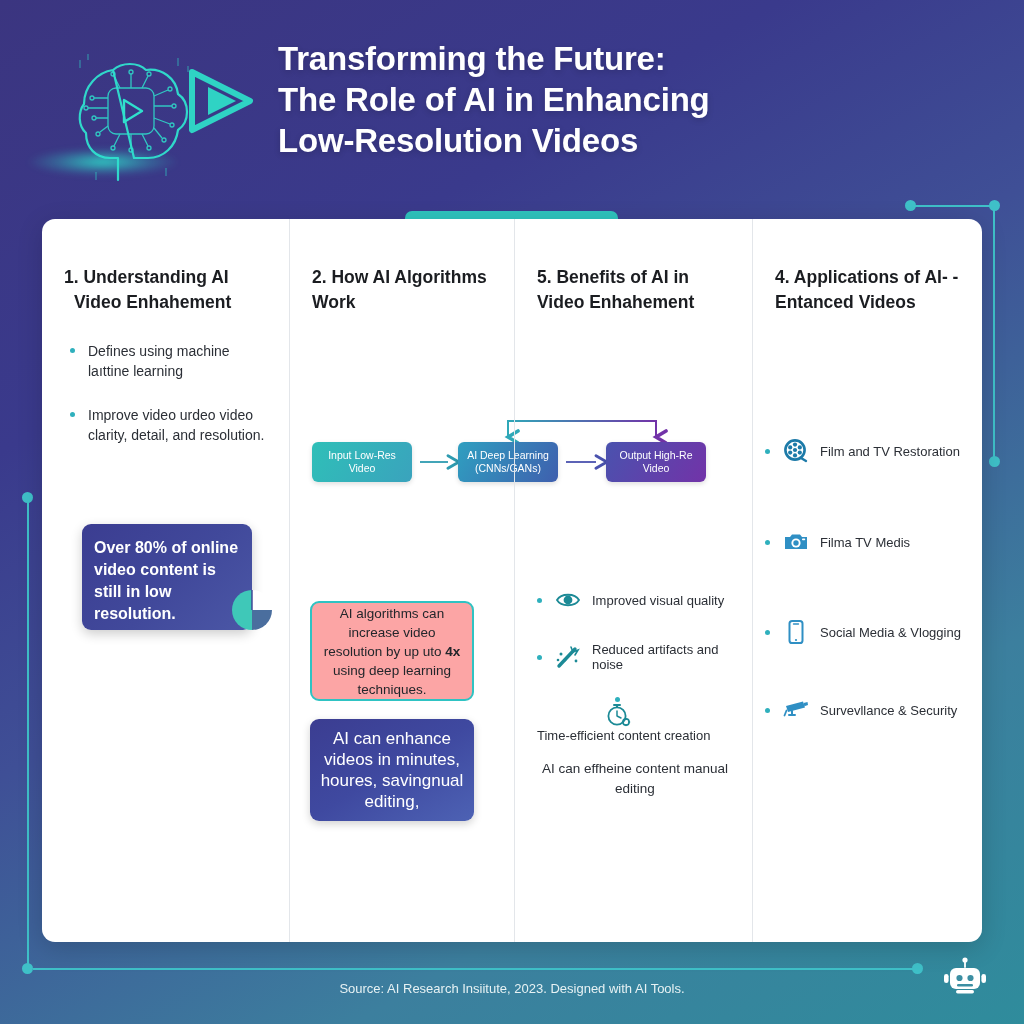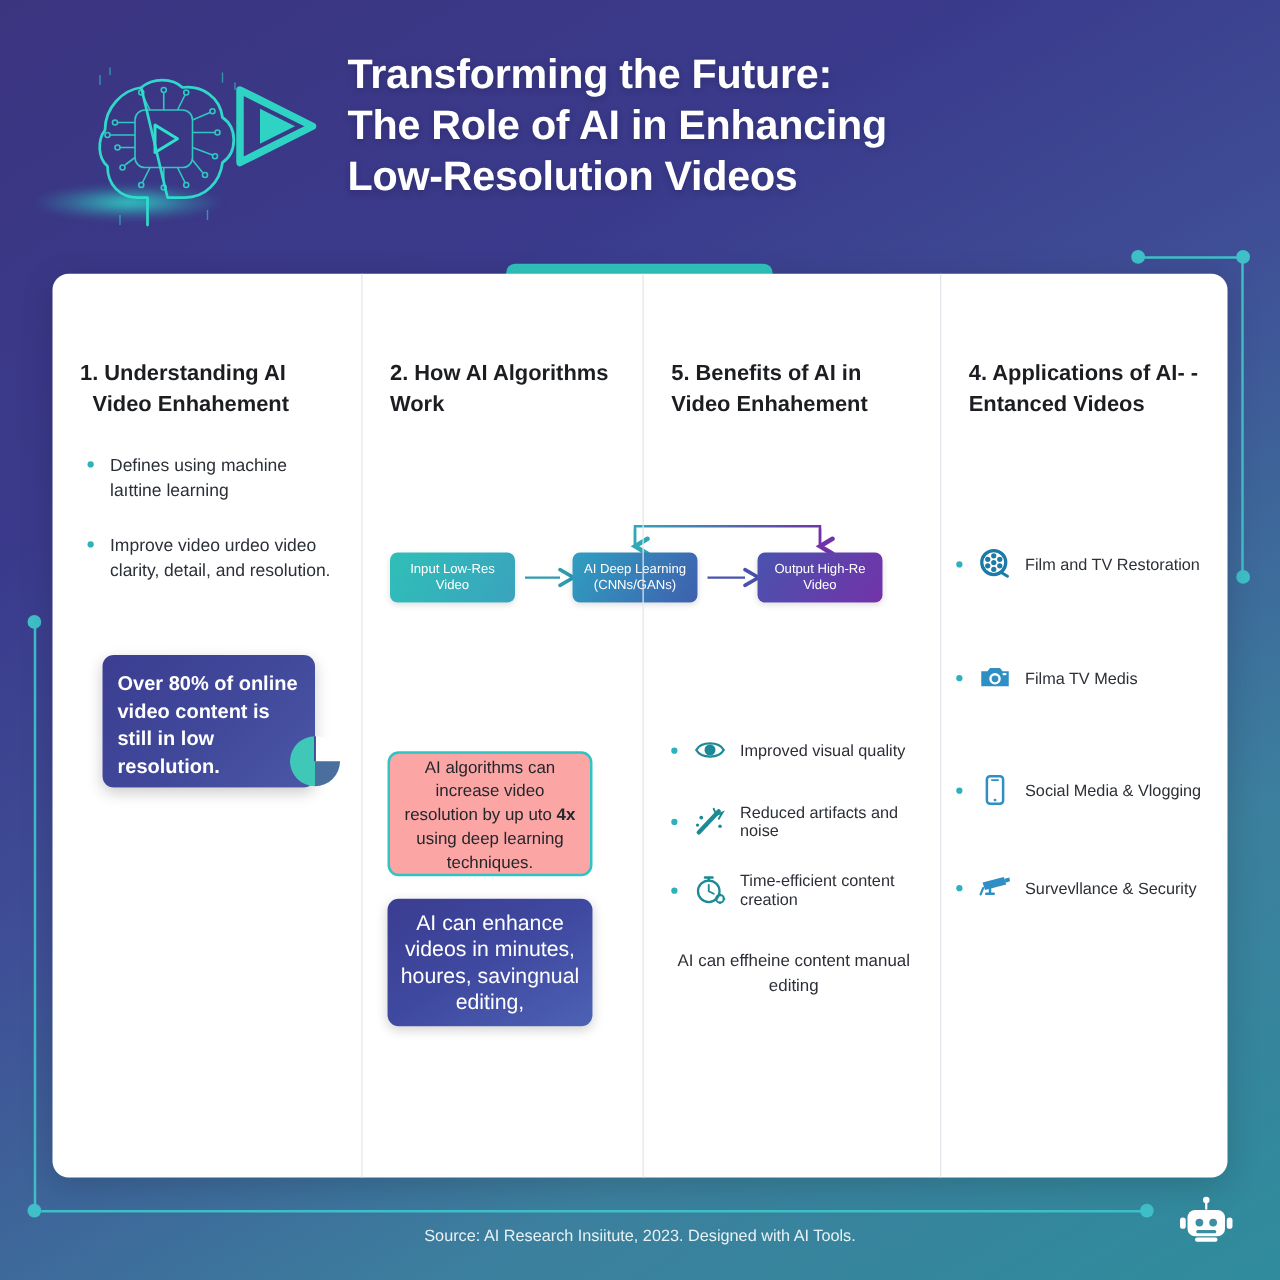--- a/index.html
+++ b/index.html
@@ -48,21 +48,21 @@
     background: #2fc3bd; border-radius: 7px 7px 0 0;
   }
 
   
   .card {
     position: absolute; left: 42px; top: 219px; width: 940px; height: 723px;
     background: #ffffff; border-radius: 13px;
     box-shadow: 0 6px 26px rgba(0,0,0,0.16);
     display: flex;
   }
-  .col { position: relative; padding: 67px 22px 0 22px; }
+  .col { position: relative; padding: 46px 22px 0 22px; }
   .col + .col { border-left: 1px solid #e3e6ea; }
   .col-1 { width: 247px; }
   .col-2 { width: 225px; }
   .col-3 { width: 238px; }
   .col-4 { width: 230px; }
 
   .col-title {
     font-size: 17.5px; font-weight: bold; color: #1b1d21;
     line-height: 25px; margin-bottom: 26px;
   }
@@ -299,21 +299,21 @@
           <path d="M16 3 L18 8 L23 6 L20 11" fill="none" stroke="#1c8a96" stroke-width="1.6" stroke-linecap="round"></path>
           <circle cx="6" cy="10" r="1.5" fill="#1c8a96"></circle>
           <circle cx="10" cy="16" r="1.4" fill="#1c8a96"></circle>
           <circle cx="3" cy="16" r="1.3" fill="#1c8a96"></circle>
           <circle cx="21" cy="17" r="1.4" fill="#1c8a96"></circle>
         </svg>
       </span>
       <span>Reduced artifacts and noise</span>
     </div>
 
-    <div class="icon-item" style="left:22px; top:478px;">
+    <div class="icon-item" style="left:22px; top:478px;flex-direction:column;">
       <span class="dot"></span>
       <span class="ico">
         <svg width="26" height="26" viewBox="0 0 26 26">
           <circle cx="12" cy="14" r="8.6" fill="none" stroke="#1c8a96" stroke-width="1.8"></circle>
           <path d="M12 14 L12 9 M12 14 L16 16" stroke="#1c8a96" stroke-width="1.5" stroke-linecap="round"></path>
           <path d="M9 3 L15 3" stroke="#1c8a96" stroke-width="2" stroke-linecap="round"></path>
           <path d="M12 3 L12 5.4" stroke="#1c8a96" stroke-width="2"></path>
           <circle cx="21" cy="20" r="3.1" fill="none" stroke="#1c8a96" stroke-width="1.6"></circle>
           <path d="M21 16.4 L21 17.4 M21 22.6 L21 23.6 M17.4 20 L18.4 20 M23.6 20 L24.6 20" stroke="#1c8a96" stroke-width="1.4" stroke-linecap="round"></path>
         </svg>

